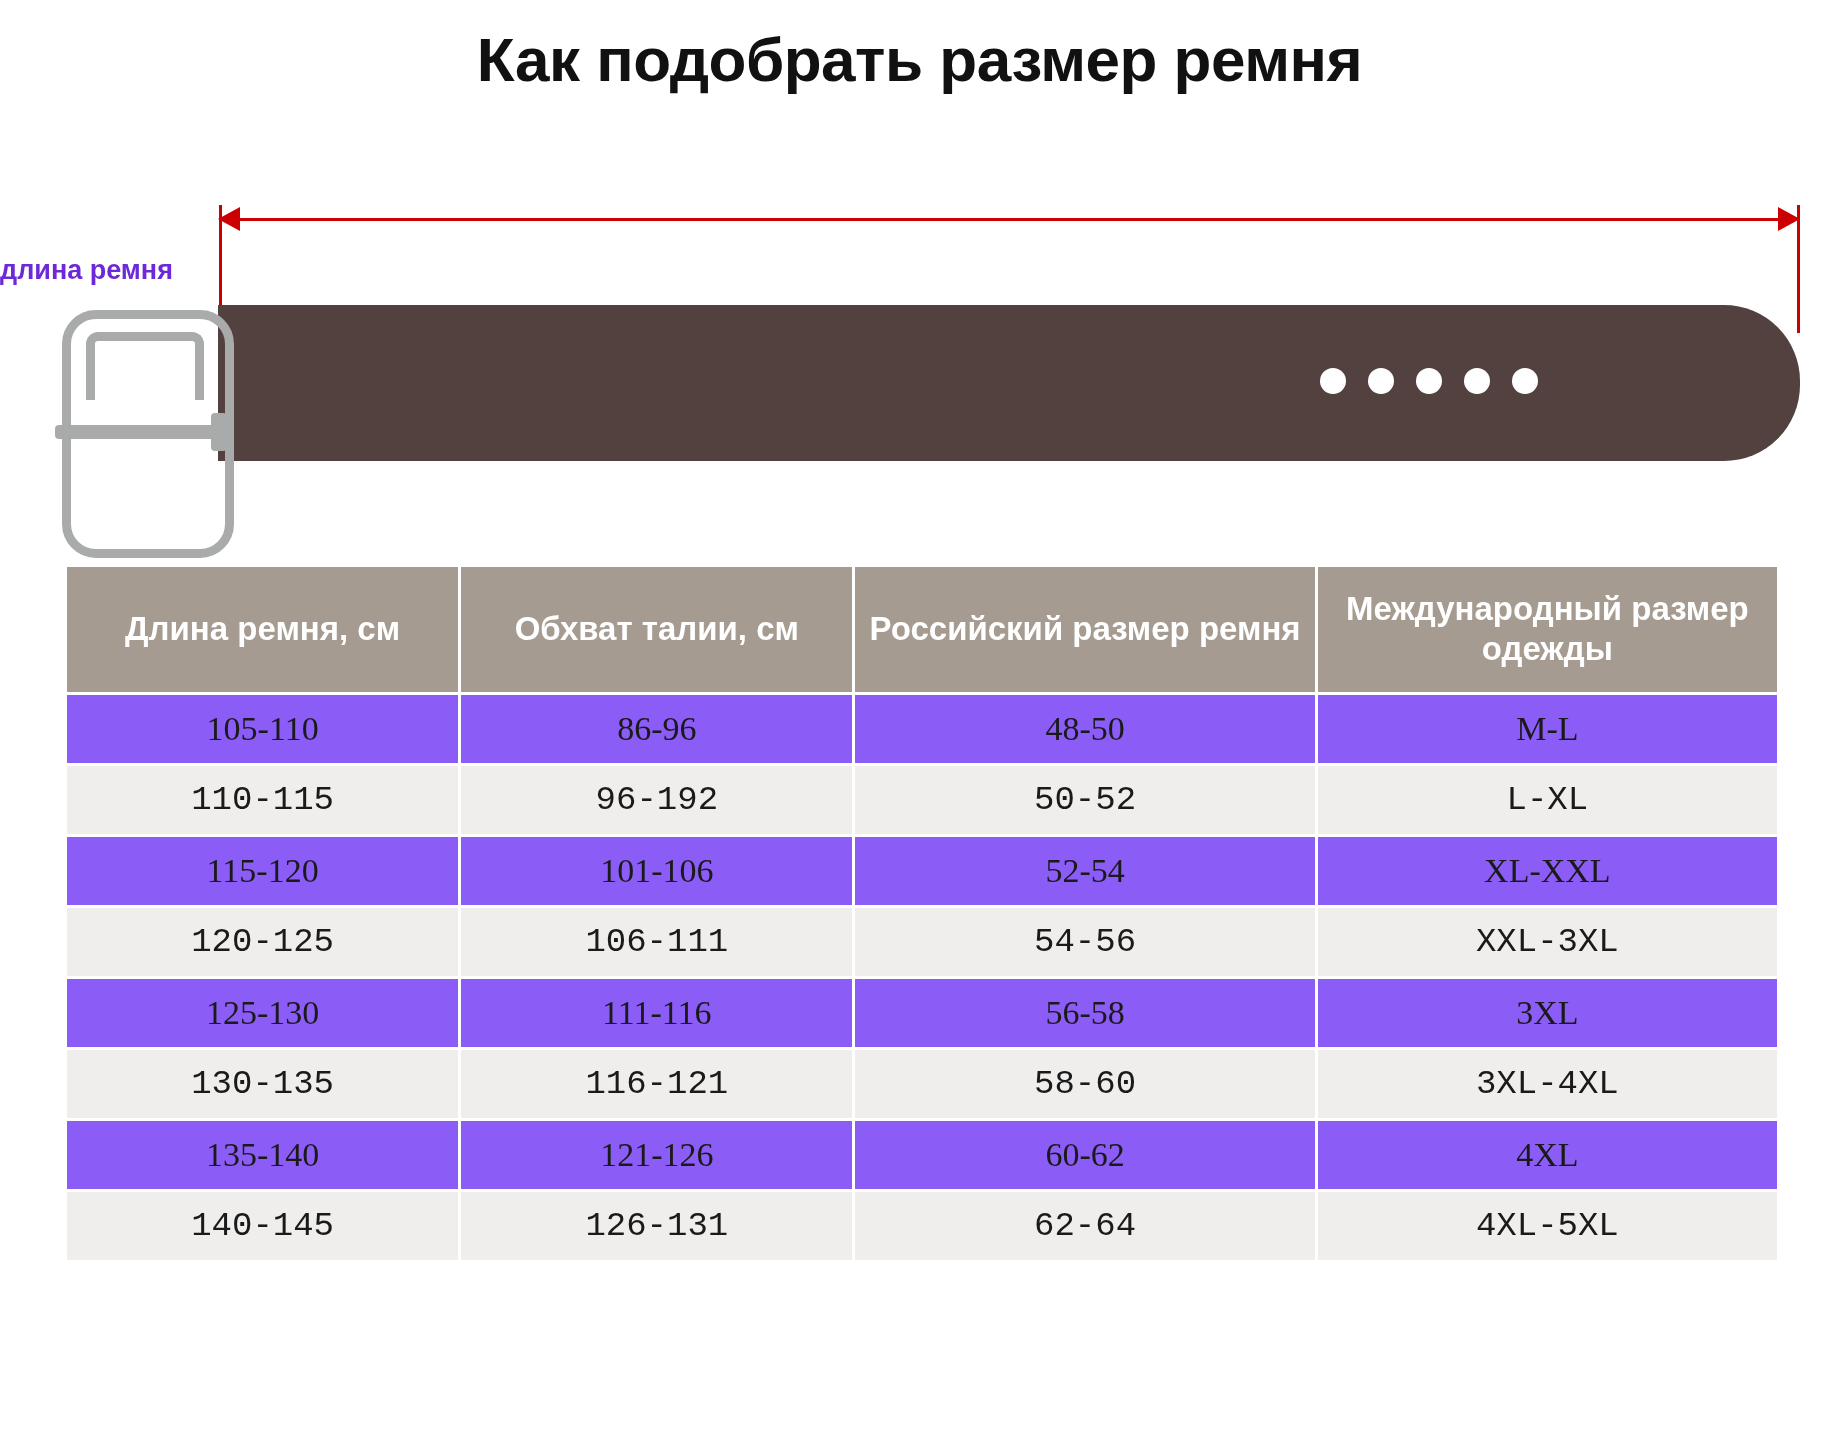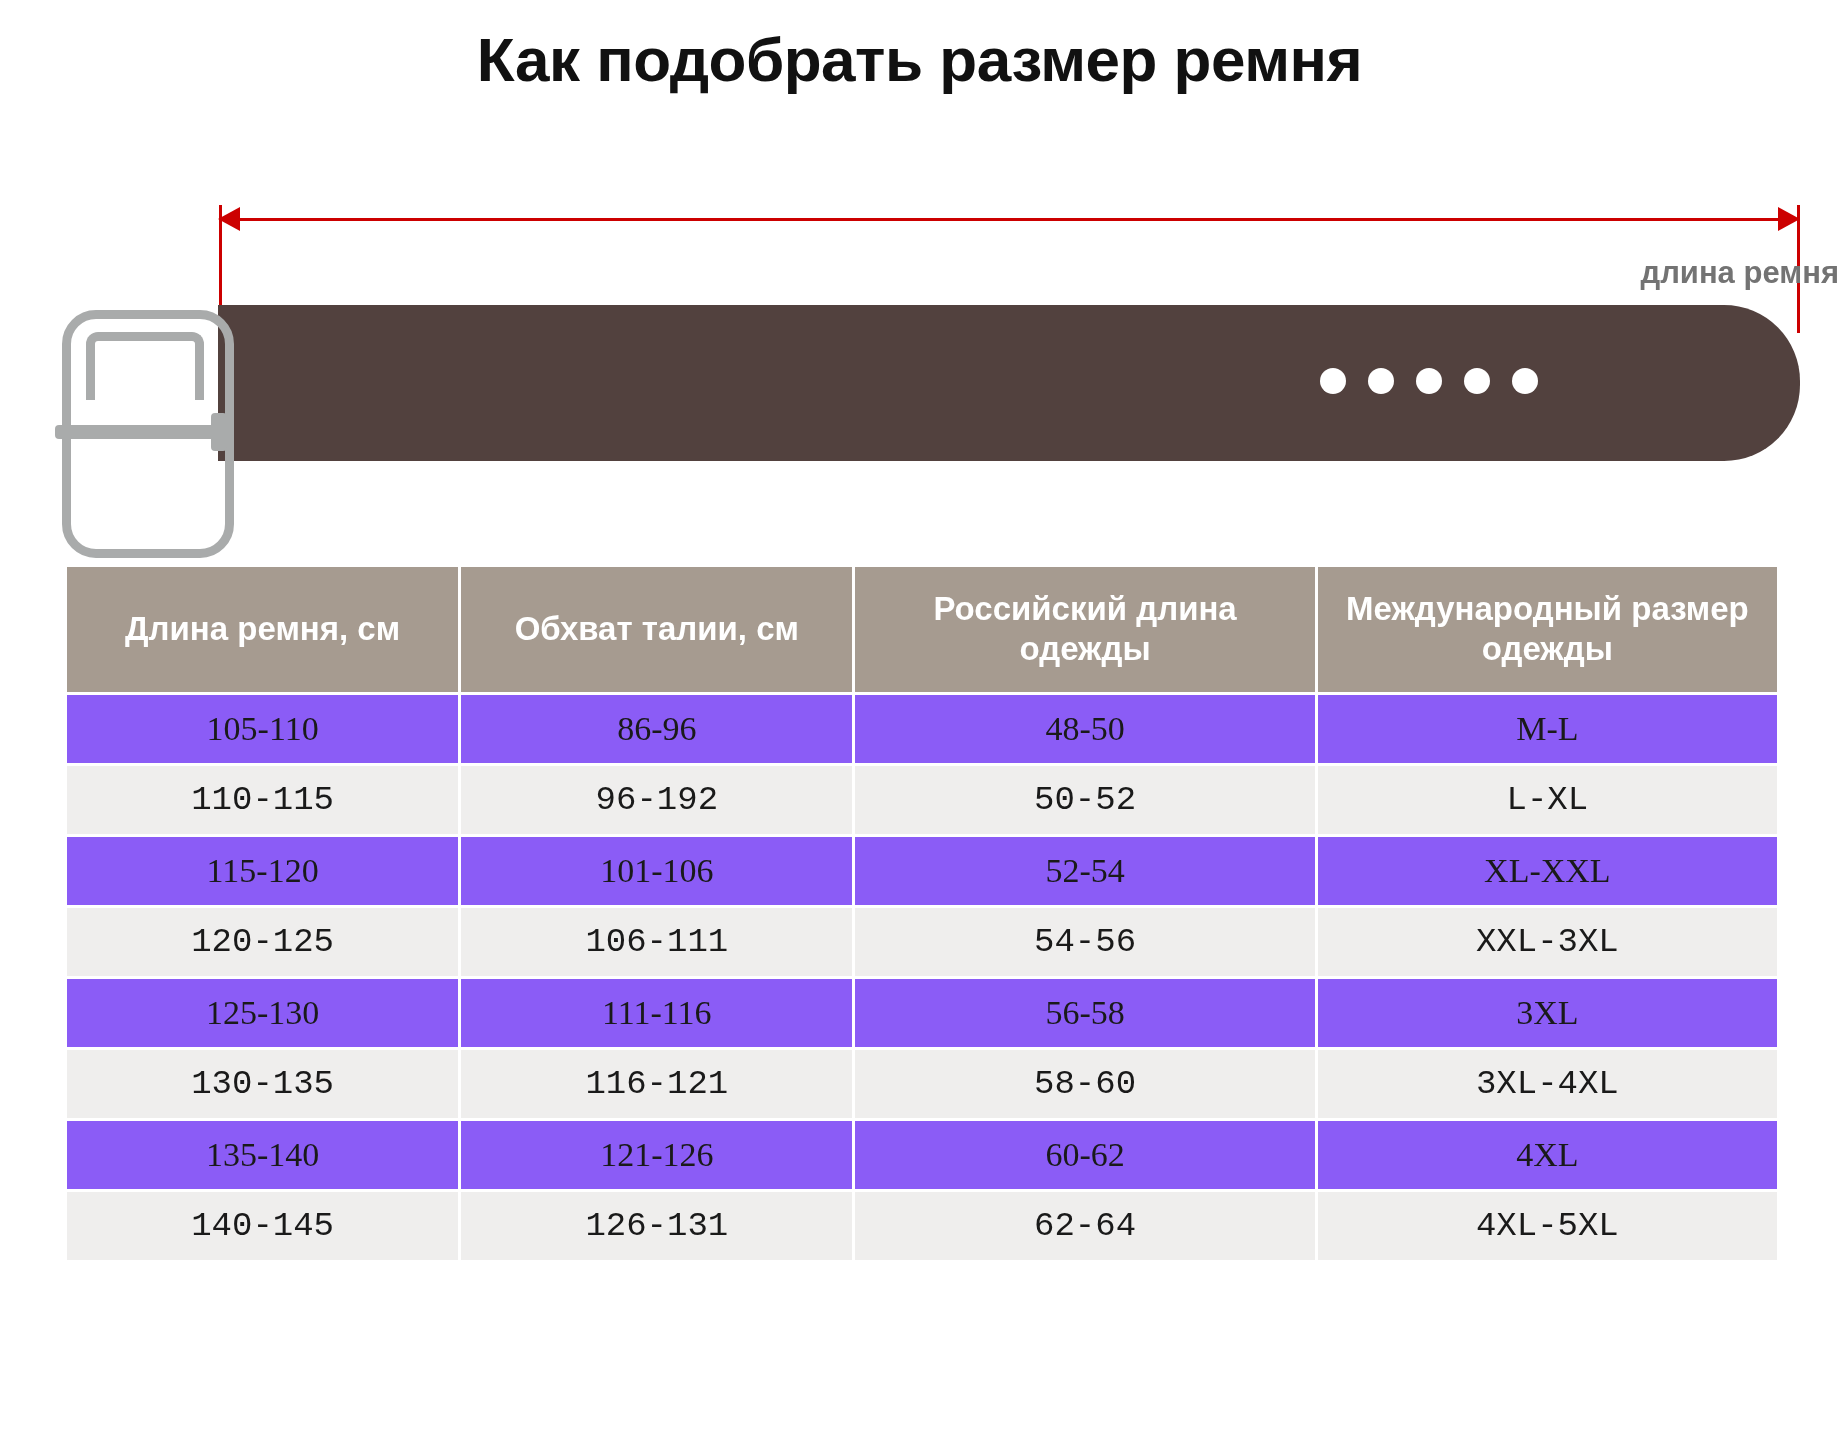--- a/index.html
+++ b/index.html
@@ -88,24 +88,24 @@
     left: 1797px;
     top: 30px;
     height: 128px;
   }
 
   .arrow-label {
     position: absolute;
     top: 80px;
     left: 0;
     width: 1839px;
-    text-align: right;
-    font-size: 31px;
+    text-align: left;
+    font-size: 27px;
     font-weight: bold;
-    color: #737373;
+    color: #6d28d9;
   }
 
   
   .belt-strap {
     position: absolute;
     left: 218px;
     top: 130px;
     width: 1582px;
     height: 156px;
     background: #52413e;
@@ -248,21 +248,21 @@
     <colgroup>
       <col class="c1">
         <col class="c2">
         <col class="c3">
         <col class="c4">
     </colgroup>
     <thead>
       <tr>
         <th>Длина ремня, см</th>
         <th>Обхват талии, см</th>
-        <th>Российский длина одежды</th>
+        <th>Российский размер ремня</th>
         <th>Международный размер одежды</th>
       </tr>
     </thead>
     <tbody>
       <tr>
         <td>105-110</td>
         <td>86-96</td>
         <td>48-50</td>
         <td>M-L</td>
       </tr>

